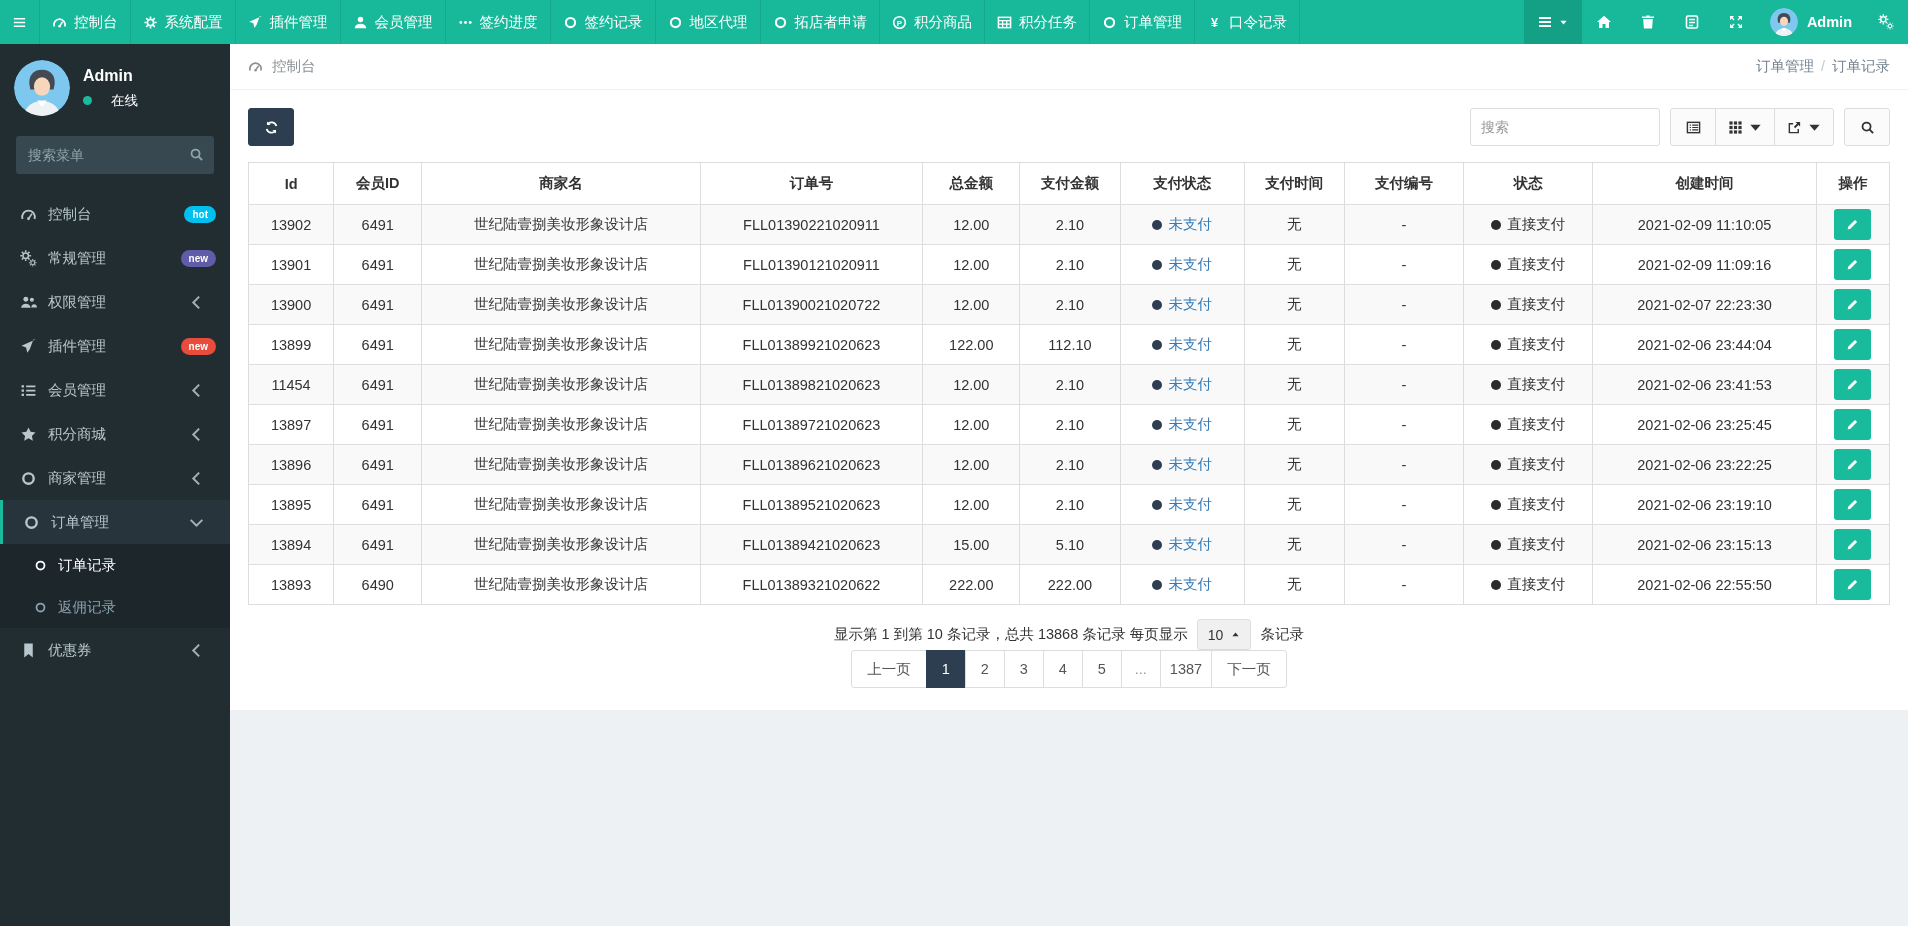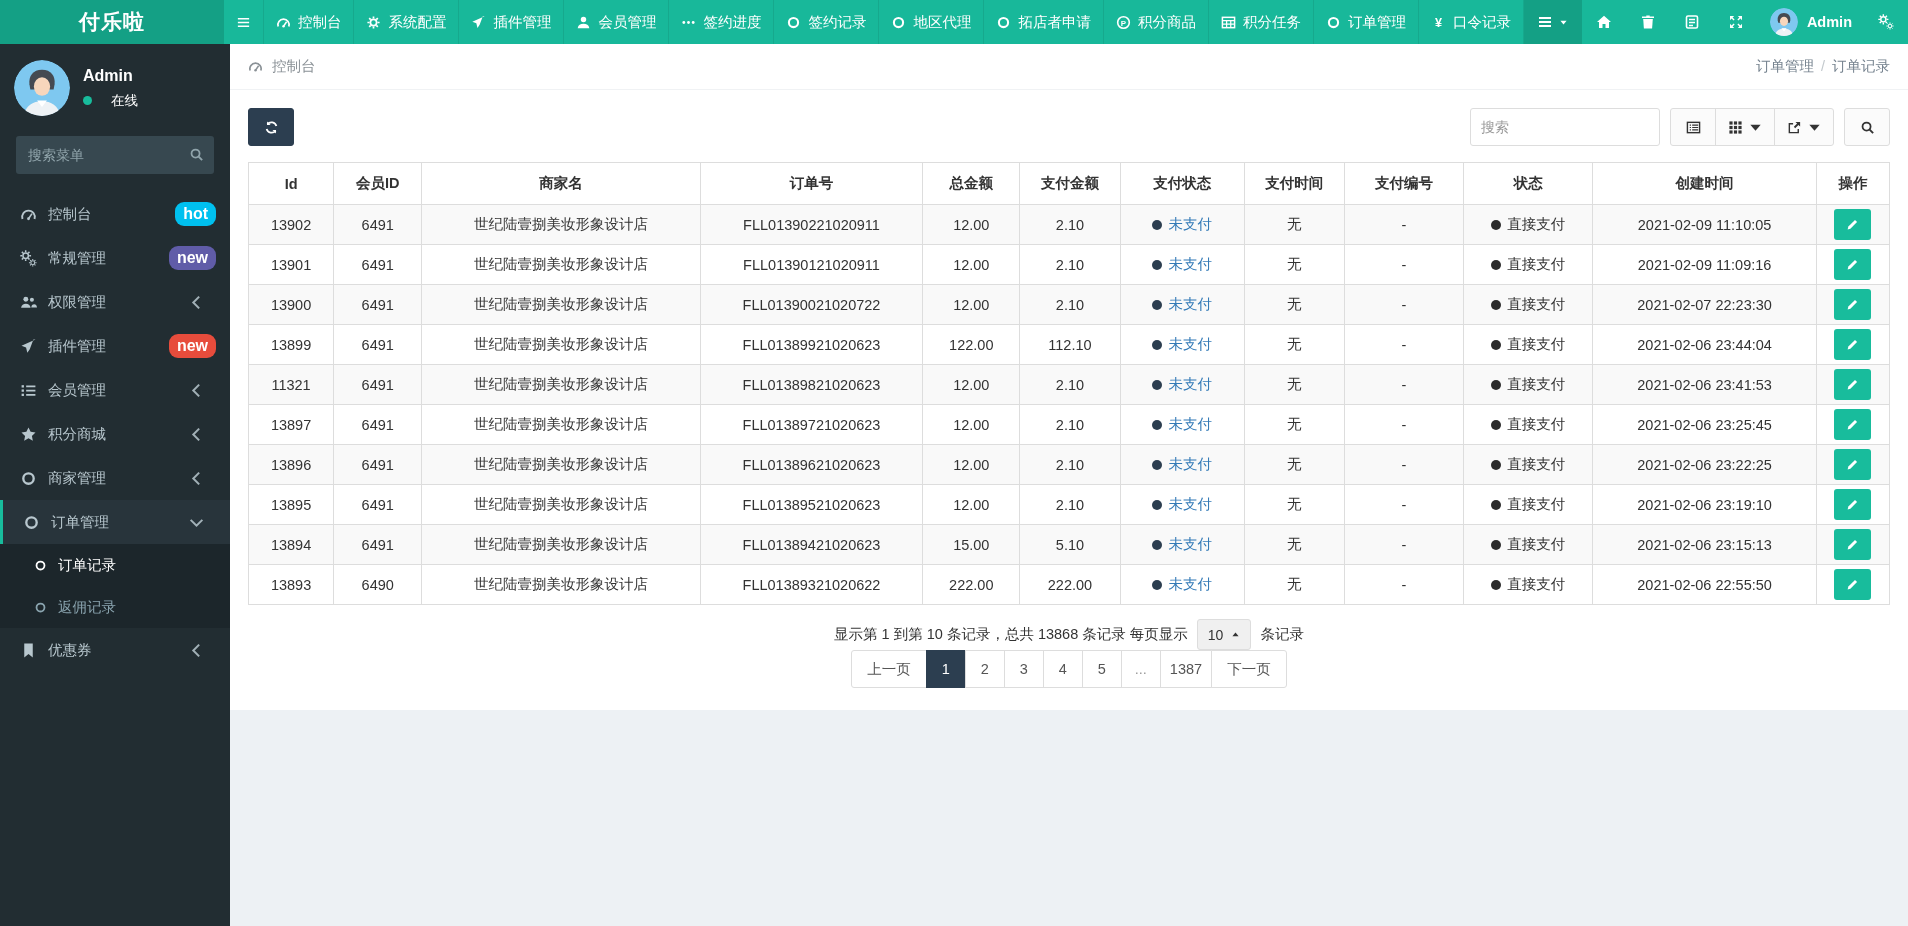--- a/index.html
+++ b/index.html
@@ -35,21 +35,21 @@
   .status-dot { width:9px; height:9px; border-radius:50%; background:#18bc9c; }
   .side-search { margin:8px 16px 18px; position:relative; }
   .side-search input { width:100%; height:38px; background:#374850; border:0; border-radius:3px;
     color:#ccc; padding:0 32px 0 12px; font-size:14px; outline:none; }
   .side-search input::placeholder { color:#90a4ab; }
   .side-search .ic { position:absolute; right:10px; top:11px; width:15px; height:15px; color:#90a4ab; }
   .menu a.s-item { display:flex; align-items:center; height:44px; padding:0 14px 0 20px;
     color:#b8c7ce; font-size:14.5px; text-decoration:none; cursor:pointer; }
   .s-item .ic { width:17px; height:17px; margin-right:11px; flex:0 0 17px; }
   .s-item.active-parent { background:#28343b; color:#fff; border-left:3px solid #18bc9c; padding-left:17px; }
-  .badge { margin-left:auto; font-size:16px; font-weight:bold; color:#fff; padding:3px 8px; border-radius:9px; }
+  .badge { margin-left:auto; font-size:10px; font-weight:bold; color:#fff; padding:3px 8px; border-radius:9px; }
   .chev { margin-left:auto; width:11px; height:11px; opacity:.85; }
   .submenu { background:#1c262b; }
   .submenu a { display:flex; align-items:center; height:42px; padding-left:34px; color:#8aa4af;
     font-size:14.5px; text-decoration:none; cursor:pointer; }
   .submenu a.on { color:#fff; }
   .submenu .ic { width:13px; height:13px; margin-right:11px; }
 
   
   .main { margin-left:230px; padding-top:44px; }
   .bc-bar { height:46px; background:#fff; display:flex; align-items:center; justify-content:space-between;
@@ -100,21 +100,20 @@
     border:1px solid #ddd; margin-left:-1px; background:#fff; color:#555; font-size:14.5px; cursor:pointer; }
   .pagination li:first-child .page-btn { border-radius:3px 0 0 3px; margin-left:0; padding:0 15px; }
   .pagination li:last-child .page-btn { border-radius:0 3px 3px 0; padding:0 15px; }
   .page-btn.active { background:#2c3e50; border-color:#2c3e50; color:#fff; }
   .page-btn.disabled { color:#999; cursor:default; }
 </style>
 </head>
 <body>
 
 <header class="navbar">
-  <div class="brand">付乐啦</div>
   <nav class="nav-menu" id="nav-menu">
       <a class="nav-item">
         <span class="ic ">
           <svg viewBox="0 0 16 16" aria-hidden="true">
             <path d="M2 4h12M2 8h12M2 12h12" stroke="currentColor" stroke-width="1.8" fill="none"></path>
           </svg>
         </span>
       </a>
       <a class="nav-item">
         <span class="ic ">
@@ -653,21 +652,21 @@
             <td>2021-02-06 23:44:04</td>
             <td><button class="btn-edit">
                 <span class="ic ">
                   <svg viewBox="0 0 16 16" aria-hidden="true">
                     <path d="M2 14l.9-3.4 8.2-8.2 2.5 2.5-8.2 8.2z" fill="currentColor"></path>
                   </svg>
                 </span>
               </button></td>
           </tr>
           <tr>
-            <td>11321</td>
+            <td>11454</td>
             <td>6491</td>
             <td>世纪陆壹捌美妆形象设计店</td>
             <td>FLL01389821020623</td>
             <td>12.00</td>
             <td>2.10</td>
             <td><span class="dot dot-navy"></span><span class="pay-link">未支付</span></td>
             <td>无</td>
             <td>-</td>
             <td><span class="dot dot-dark"></span><span>直接支付</span></td>
             <td>2021-02-06 23:41:53</td>

